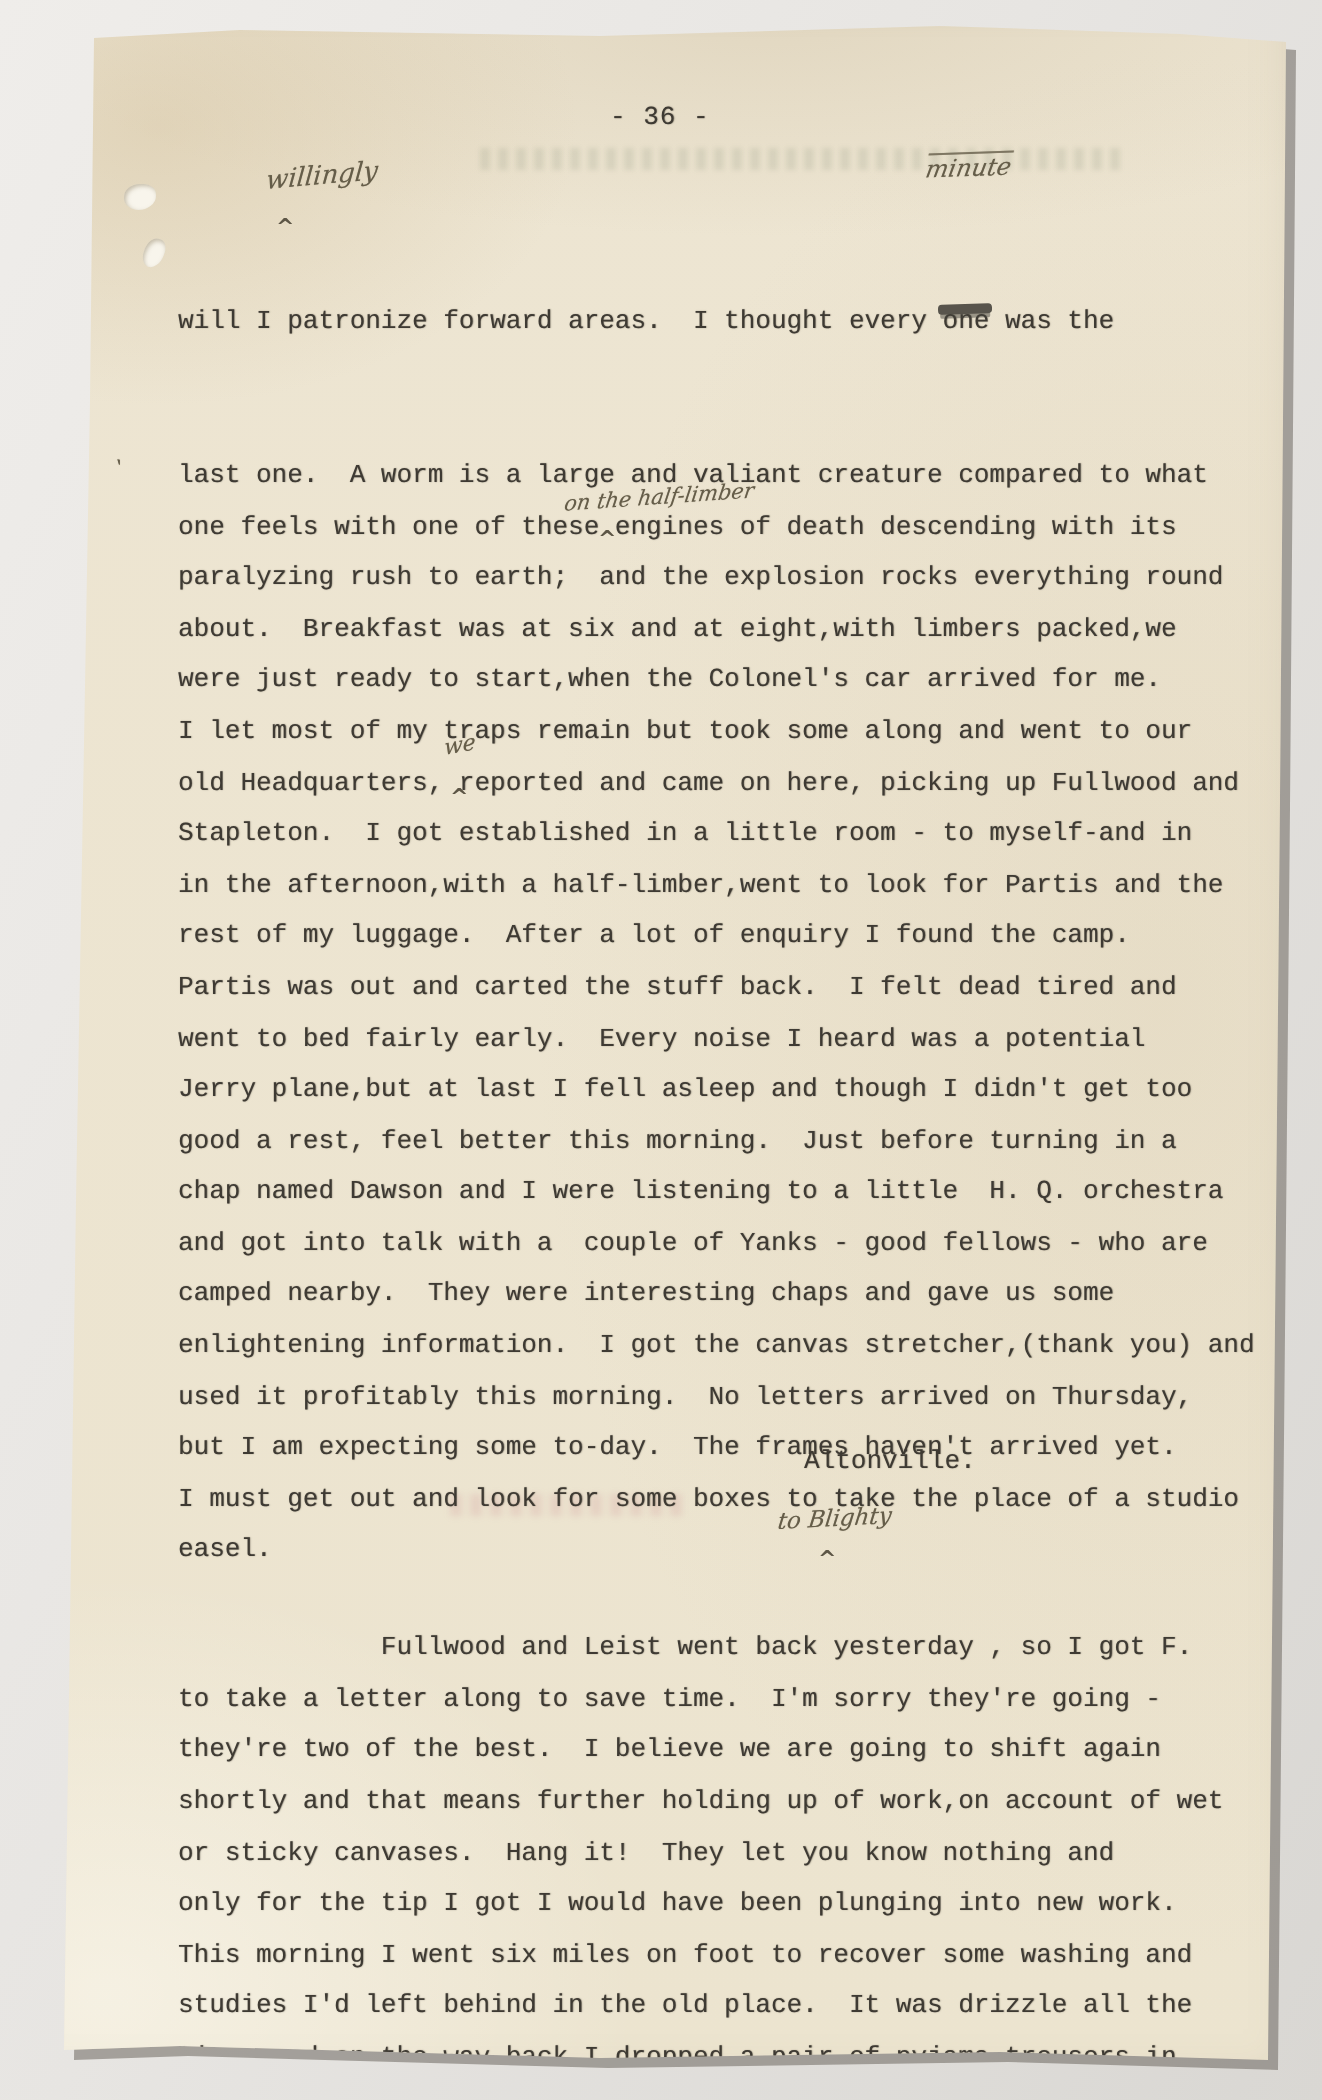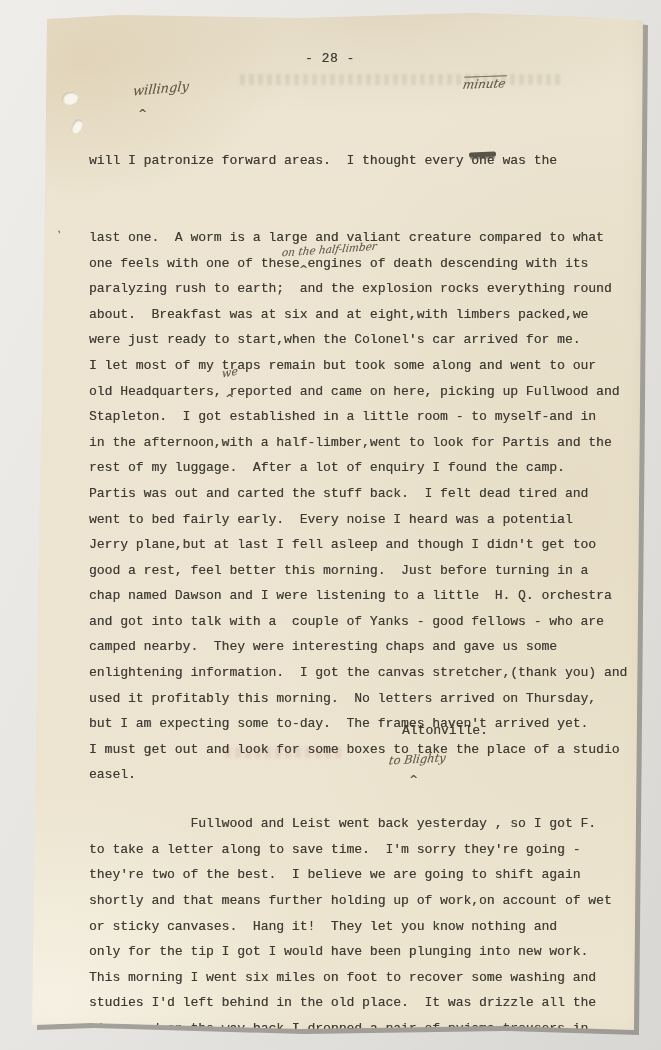--- a/index.html
+++ b/index.html
@@ -81,21 +81,21 @@
 
 <div class="paper-shadow"></div>
 
 <div class="paper">
 
   <div id="spot-1" class="spot"></div>
   <div id="spot-2" class="spot"></div>
   <div id="bleed"></div>
   <div id="smudge-pink"></div>
 
-  <div id="page-number" class="typed">- 28 -</div>
+  <div id="page-number" class="typed">- 36 -</div>
 
   <div id="para1" class="typed">
     <div><span>will I patronize forward areas.  I thought every </span><span class="struck">one</span><span> was the</span></div>
     <div><div>last one.  A worm is a large and valiant creature compared to what</div><div>one feels with one of these engines of death descending with its</div><div>paralyzing rush to earth;  and the explosion rocks everything round</div><div>about.  Breakfast was at six and at eight,with limbers packed,we</div><div>were just ready to start,when the Colonel's car arrived for me.</div><div>I let most of my traps remain but took some along and went to our</div><div>old Headquarters, reported and came on here, picking up Fullwood and</div><div>Stapleton.  I got established in a little room - to myself-and in</div><div>in the afternoon,with a half-limber,went to look for Partis and the</div><div>rest of my luggage.  After a lot of enquiry I found the camp.</div><div>Partis was out and carted the stuff back.  I felt dead tired and</div><div>went to bed fairly early.  Every noise I heard was a potential</div><div>Jerry plane,but at last I fell asleep and though I didn't get too</div><div>good a rest, feel better this morning.  Just before turning in a</div><div>chap named Dawson and I were listening to a little  H. Q. orchestra</div><div>and got into talk with a  couple of Yanks - good fellows - who are</div><div>camped nearby.  They were interesting chaps and gave us some</div><div>enlightening information.  I got the canvas stretcher,(thank you) and</div><div>used it profitably this morning.  No letters arrived on Thursday,</div><div>but I am expecting some to-day.  The frames haven't arrived yet.</div><div>I must get out and look for some boxes to take the place of a studio</div><div>easel.</div></div>
   </div>
 
   <div id="town" class="typed">Altonville.</div>
 
   <div id="para2" class="typed">
     <div><div>             Fullwood and Leist went back yesterday , so I got F.</div><div>to take a letter along to save time.  I'm sorry they're going -</div><div>they're two of the best.  I believe we are going to shift again</div><div>shortly and that means further holding up of work,on account of wet</div><div>or sticky canvases.  Hang it!  They let you know nothing and</div><div>only for the tip I got I would have been plunging into new work.</div><div>This morning I went six miles on foot to recover some washing and</div><div>studies I'd left behind in the old place.  It was drizzle all the</div><div>time, and on the way back I dropped a pair of pyjama trousers in</div></div>

